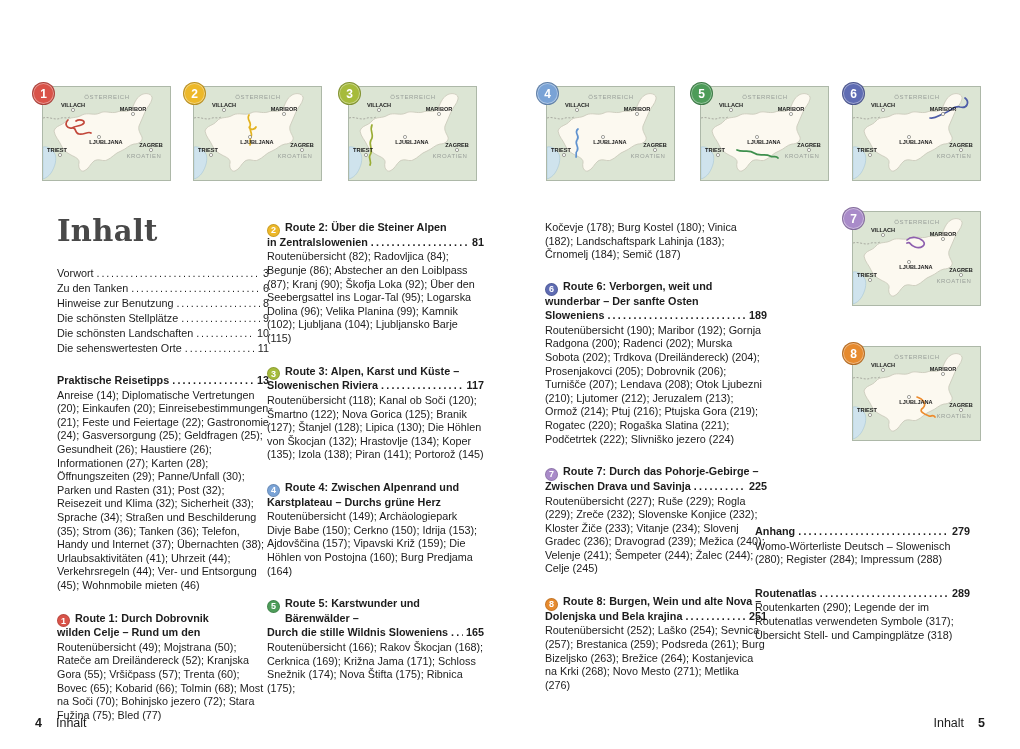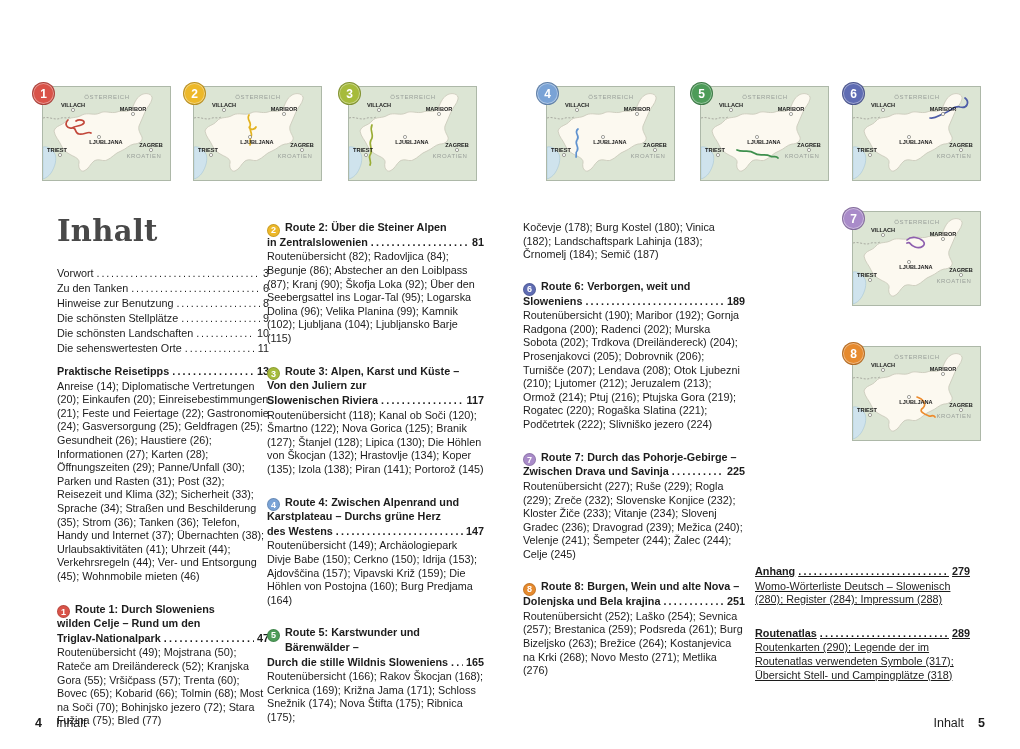--- a/index.html
+++ b/index.html
@@ -244,42 +244,37 @@
         <span class="leader"></span>
         <span class="pg">10</span>
       </div>
       <div class="toc-row">
         <span>Die sehenswertesten Orte</span>
         <span class="leader"></span>
         <span class="pg">11</span>
       </div>
     </div>
 
-    <div class="block" style="margin-top:8px;">
+    <div class="block" style="margin-top:17px;">
       <div class="tl">
         <b>Praktische Reisetipps</b>
         <span class="leader bold-leader"></span>
         <b class="pg">13</b>
       </div>
       <div class="body">Anreise (14); Diplomatische Vertretungen (20); Einkaufen (20); Einreisebestimmungen (21); Feste und Feiertage (22); Gastronomie (24); Gasversorgung (25); Geldfragen (25); Gesundheit (26); Haustiere (26); Informationen (27); Karten (28); Öffnungszeiten (29); Panne/Unfall (30); Parken und Rasten (31); Post (32); Reisezeit und Klima (32); Sicherheit (33); Sprache (34); Straßen und Beschilderung (35); Strom (36); Tanken (36); Telefon, Handy und Internet (37); Übernachten (38); Urlaubsaktivitäten (41); Uhrzeit (44); Verkehrsregeln (44); Ver- und Entsorgung (45); Wohnmobile mieten (46)</div>
     </div>
 
     <div class="block" style="margin-top:18px;">
       <div class="tl">
         <span class="rbadge" style="background: rgb(217, 83, 73);">1</span>
-        <b>Route 1: Durch Sloweniens</b>
+        <b>Route 1: Durch Dobrovnik</b>
       </div>
       <div class="tl">
           <b>wilden Celje – Rund um den</b>
         </div>
-      <div class="tl">
-        <b>Triglav-Nationalpark</b>
-        <span class="leader bold-leader"></span>
-        <b class="pg">47</b>
-      </div>
       <div class="body">Routenübersicht (49); Mojstrana (50); Rateče am Dreiländereck (52); Kranjska Gora (55); Vršičpass (57); Trenta (60); Bovec (65); Kobarid (66); Tolmin (68); Most na Soči (70); Bohinjsko jezero (72); Stara Fužina (75); Bled (77)</div>
     </div>
   </div>
 
   <div class="col" style="left:267px;top:220px;width:217px;">
     <div class="block">
       <div class="tl">
         <span class="rbadge" style="background: rgb(237, 184, 41);">2</span>
         <b>Route 2: Über die Steiner Alpen</b>
       </div>
@@ -290,69 +285,64 @@
       </div>
       <div class="body">Routenübersicht (82); Radovljica (84); Begunje (86); Abstecher an den Loiblpass (87); Kranj (90); Škofja Loka (92); Über den Seebergsattel ins Logar-Tal (95); Logarska Dolina (96); Velika Planina (99); Kamnik (102); Ljubljana (104); Ljubljansko Barje (115)</div>
     </div>
 
     <div class="block" style="margin-top:18px;">
       <div class="tl">
         <span class="rbadge" style="background: rgb(166, 187, 59);">3</span>
         <b>Route 3: Alpen, Karst und Küste –</b>
       </div>
       <div class="tl">
-          <b>Von den Juliern zur</b>
-        </div>
-      <div class="tl">
         <b>Slowenischen Riviera</b>
         <span class="leader bold-leader"></span>
         <b class="pg">117</b>
       </div>
       <div class="body">Routenübersicht (118); Kanal ob Soči (120); Šmartno (122); Nova Gorica (125); Branik (127); Štanjel (128); Lipica (130); Die Höhlen von Škocjan (132); Hrastovlje (134); Koper (135); Izola (138); Piran (141); Portorož (145)</div>
     </div>
 
     <div class="block" style="margin-top:18px;">
       <div class="tl">
         <span class="rbadge" style="background: rgb(122, 163, 214);">4</span>
         <b>Route 4: Zwischen Alpenrand und</b>
       </div>
       <div class="tl">
           <b>Karstplateau – Durchs grüne Herz</b>
         </div>
-      <div class="tl">
-        <b>des Westens</b>
-        <span class="leader bold-leader"></span>
-        <b class="pg">147</b>
-      </div>
       <div class="body">Routenübersicht (149); Archäologiepark Divje Babe (150); Cerkno (150); Idrija (153); Ajdovščina (157); Vipavski Križ (159); Die Höhlen von Postojna (160); Burg Predjama (164)</div>
     </div>
 
     <div class="block" style="margin-top:18px;">
       <div class="tl">
         <span class="rbadge" style="background: rgb(77, 156, 89);">5</span>
         <b>Route 5: Karstwunder und Bärenwälder –</b>
       </div>
       <div class="tl">
         <b>Durch die stille Wildnis Sloweniens</b>
         <span class="leader bold-leader"></span>
         <b class="pg">165</b>
       </div>
       <div class="body">Routenübersicht (166); Rakov Škocjan (168); Cerknica (169); Križna Jama (171); Schloss Snežnik (174); Nova Štifta (175); Ribnica (175);</div>
     </div>
   </div>
 
-  <div class="col" style="left:523px;top:220px;width:222px;">
+  <div class="col" style="left:545px;top:220px;width:222px;">
     <div class="body">Kočevje (178); Burg Kostel (180); Vinica (182); Landschaftspark Lahinja (183); Črnomelj (184); Semič (187)</div>
 
     <div class="block" style="margin-top:17px;">
       <div class="tl">
         <span class="rbadge" style="background: rgb(95, 108, 179);">6</span>
         <b>Route 6: Verborgen, weit und</b>
       </div>
       <div class="tl">
+          <b>wunderbar – Der sanfte Osten</b>
+        </div>
+      <div class="tl">
         <b>Sloweniens</b>
         <span class="leader bold-leader"></span>
         <b class="pg">189</b>
       </div>
       <div class="body">Routenübersicht (190); Maribor (192); Gornja Radgona (200); Radenci (202); Murska Sobota (202); Trdkova (Dreiländereck) (204); Prosenjakovci (205); Dobrovnik (206); Turnišče (207); Lendava (208); Otok Ljubezni (210); Ljutomer (212); Jeruzalem (213); Ormož (214); Ptuj (216); Ptujska Gora (219); Rogatec (220); Rogaška Slatina (221); Podčetrtek (222); Slivniško jezero (224)</div>
     </div>
 
     <div class="block" style="margin-top:18px;">
       <div class="tl">
         <span class="rbadge" style="background: rgb(169, 139, 201);">7</span>
@@ -373,21 +363,21 @@
       </div>
       <div class="tl">
         <b>Dolenjska und Bela krajina</b>
         <span class="leader bold-leader"></span>
         <b class="pg">251</b>
       </div>
       <div class="body">Routenübersicht (252); Laško (254); Sevnica (257); Brestanica (259); Podsreda (261); Burg Bizeljsko (263); Brežice (264); Kostanjevica na Krki (268); Novo Mesto (271); Metlika (276)</div>
     </div>
   </div>
 
-  <div class="col" style="left:755px;top:564px;width:215px;text-decoration:underline;">
+  <div class="col" style="left:755px;top:524px;width:215px;">
     <div class="block">
       <div class="tl">
         <b>Anhang</b>
         <span class="leader bold-leader"></span>
         <b class="pg">279</b>
       </div>
       <div class="body">Womo-Wörterliste Deutsch – Slowenisch (280); Register (284); Impressum (288)</div>
     </div>
 
     <div class="block" style="margin-top:19px;">

